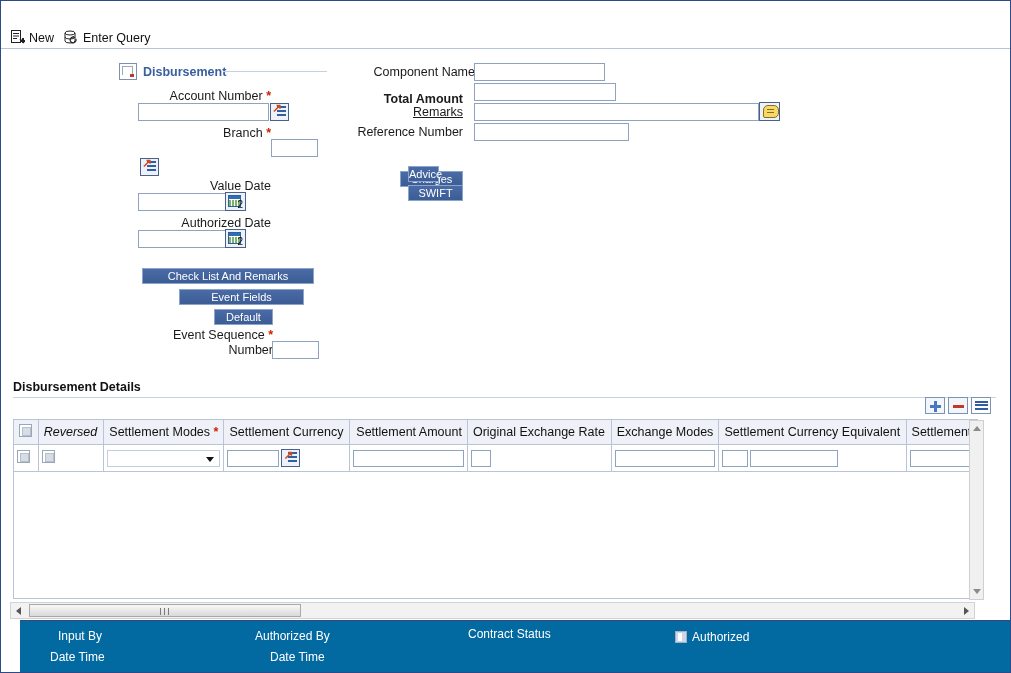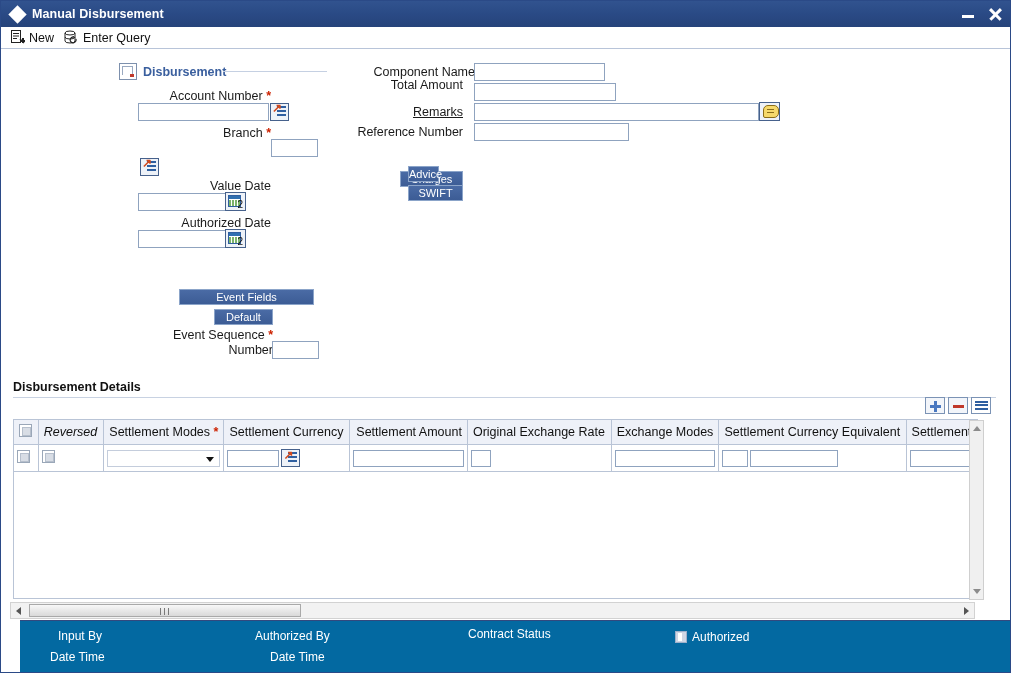--- a/index.html
+++ b/index.html
@@ -139,28 +139,20 @@
   .fl{position:absolute;font-size:12px;color:#ffffff;white-space:nowrap;}
   .fcbx{position:absolute;width:12px;height:12px;background:#cfd6e4;
     border:1px solid #9fb0cb;box-sizing:border-box;cursor:pointer;}
   .fcbx:after{content:"";position:absolute;left:2px;top:1px;width:4px;height:8px;background:#ffffff;}
 </style>
 </head>
 <body>
 
 <div class="window">
 
-  <div class="titlebar">
-    <div class="title-diamond"></div>
-    <div class="title-text">Manual Disbursement</div>
-    <div class="title-btns">
-      <div class="tb-min"></div>
-      <div class="tb-close"></div>
-    </div>
-  </div>
 
   <div class="toolbar">
     <div class="tbtn">
       <span class="ico-new">
         <svg width="14" height="15" viewBox="0 0 14 15">
           <rect x="0.5" y="0.5" width="9" height="12" fill="#fff" stroke="#222"></rect>
           <line x1="2" y1="3.5" x2="8" y2="3.5" stroke="#222"></line>
           <line x1="2" y1="6" x2="8" y2="6" stroke="#222"></line>
           <line x1="2" y1="8.5" x2="6" y2="8.5" stroke="#222"></line>
           <path d="M9 9 l4 4" stroke="#222" stroke-width="1.4"></path>
@@ -218,34 +210,35 @@
       <b>2</b>
     </div>
 
   <div class="lbl" style="left:150px;top:215px;width:120px;">Authorized Date</div>
   <input class="inp" style="left: 137px; top: 229px; width: 88px;" value="">
   <div class="cal" style="left:224px;top:228px;">
       <u></u>
       <b>2</b>
     </div>
 
-  <div class="bbtn" style="left:178px;top:288px;width:135px;">Event Fields</div>
+  <div class="bbtn" style="left:141px;top:267px;width:172px;">Check List And Remarks</div>
+  <div class="bbtn" style="left:178px;top:288px;width:125px;">Event Fields</div>
   <div class="bbtn" style="left:213px;top:308px;width:59px;">Default</div>
 
   <div class="lbl" style="left:120px;top:327px;width:152px;">
     <span></span>
     <span>Event Sequence</span><span class="req"> *</span>
   </div>
   <div class="lbl" style="left:120px;top:342px;width:152px;">Number</div>
   <input class="inp" style="left: 271px; top: 340px; width: 47px;" value="">
 
   <div class="lbl" style="left:312px;top:64px;width:162px;">Component Name</div>
   <input class="inp" style="left: 473px; top: 62px; width: 131px;" value="">
 
-  <div class="lbl" style="left:300px;top:77px;width:162px;">Total Amount</div>
+  <div class="lbl" style="left:300px;top:91px;width:162px;font-weight:bold;">Total Amount</div>
   <input class="inp" style="left: 473px; top: 82px; width: 142px;" value="">
 
   <div class="lbl" style="left:300px;top:104px;width:162px;text-decoration:underline;">Remarks</div>
   <input class="inp" style="left: 473px; top: 102px; width: 285px;" value="">
   <div class="note" style="left:758px;top:101px;">
       <span></span>
     </div>
 
   <div class="lbl" style="left:300px;top:124px;width:162px;">Reference Number</div>
   <input class="inp" style="left: 473px; top: 122px; width: 155px;" value="">

